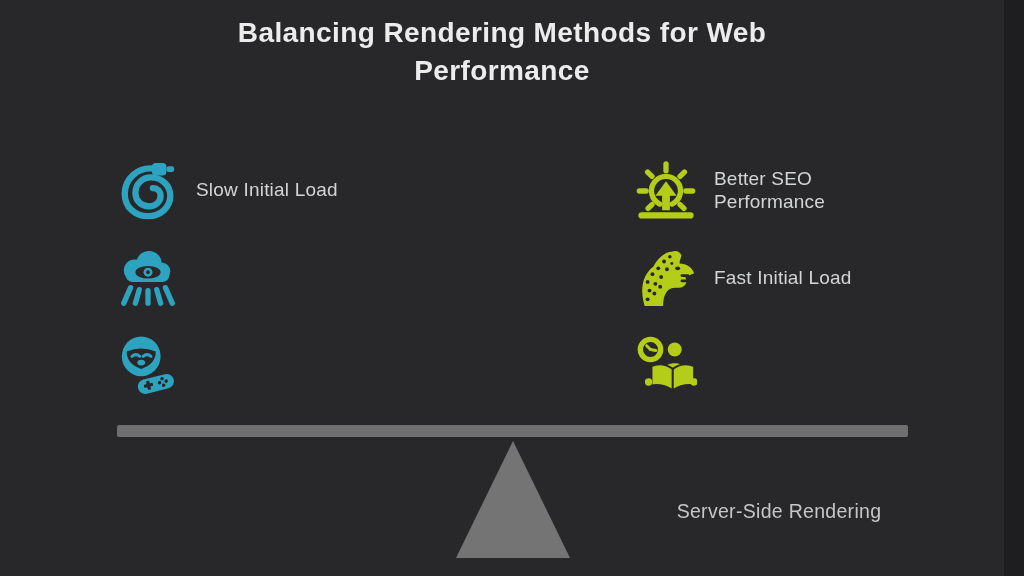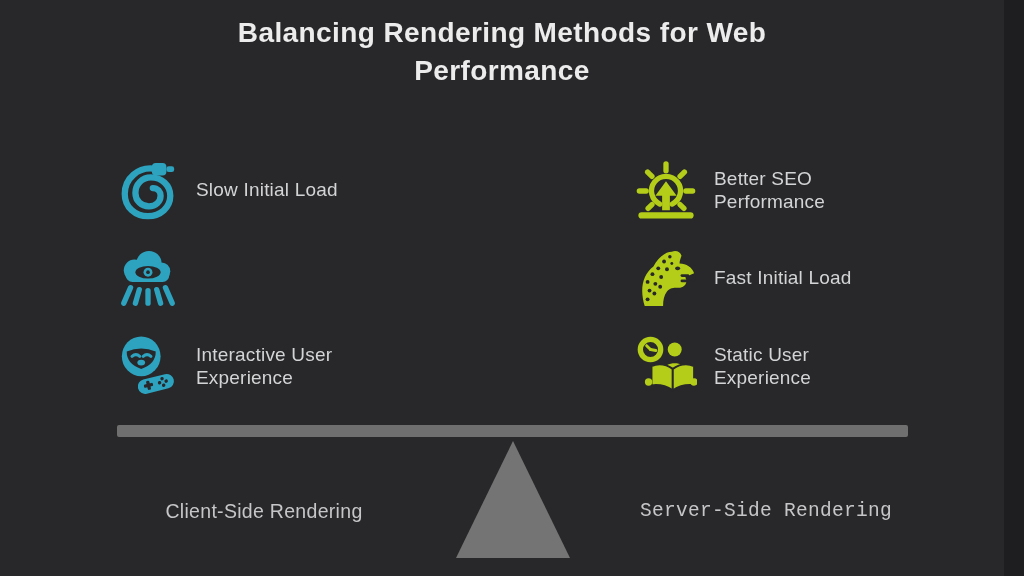--- a/index.html
+++ b/index.html
@@ -34,21 +34,21 @@
     position:absolute;left:456px;top:441px;width:114px;height:117px;
     background:var(--fulcrum,#747474);
     clip-path:polygon(50% 0%,100% 100%,0% 100%);
   }
   .side-label{
     position:absolute;top:500px;width:294px;text-align:center;
     font-size:19.5px;letter-spacing:.3px;
     color:var(--side-label-text,#c6c6c8);
   }
   .side-label.left{left:117px;}
-  .side-label.right{left:619px;font-family:Liberation Mono, monospace;}
+  .side-label.right{left:632px;}
 </style>
 </head>
 <body>
 
 <div class="canvas">
 
   <h1 class="title">Balancing Rendering Methods for Web Performance</h1>
 
   <div class="col left">
 
@@ -94,21 +94,20 @@
             <rect x="21" y="43" width="38" height="15" rx="7.5" fill="currentColor"></rect>
             <rect x="27.5" y="48.4" width="9.5" height="3.4" rx="1.2" fill="var(--background)"></rect>
             <rect x="30.6" y="45.3" width="3.4" height="9.5" rx="1.2" fill="var(--background)"></rect>
             <circle cx="47.5" cy="46.8" r="1.8" fill="var(--background)"></circle>
             <circle cx="44" cy="50.3" r="1.8" fill="var(--background)"></circle>
             <circle cx="51" cy="50.3" r="1.8" fill="var(--background)"></circle>
             <circle cx="47.5" cy="53.8" r="1.8" fill="var(--background)"></circle>
           </g>
         </svg>
       </span>
-      <span class="row-text">Interactive User Experience</span>
     </div>
 
   </div>
 
   <div class="col right">
 
     <div class="row">
       <span class="icon green">
         <svg viewBox="0 0 64 64">
           <path d="M32 12 L32 5" stroke="currentColor" stroke-width="5.5" stroke-linecap="round"></path>
@@ -159,24 +158,22 @@
           <path d="M16 15 L12 11" stroke="currentColor" stroke-width="3" stroke-linecap="round"></path>
           <path d="M16 15 L21.5 16" stroke="currentColor" stroke-width="3" stroke-linecap="round"></path>
           <circle cx="41" cy="15" r="7.2" fill="currentColor"></circle>
           <path d="M28 36 C32 27 50 27 54 36 L54 46 L28 46 Z" fill="currentColor"></path>
           <path d="M39 57 L39 35 C32 30 24 29 17 32 L17 52 C24 51 32 52.5 39 57 Z" fill="currentColor" stroke="var(--background)" stroke-width="2"></path>
           <path d="M39 57 L39 35 C46 30 54 29 61 32 L61 52 C54 51 46 52.5 39 57 Z" fill="currentColor" stroke="var(--background)" stroke-width="2"></path>
           <circle cx="14" cy="48.5" r="3.8" fill="currentColor"></circle>
           <circle cx="61" cy="48.5" r="3.8" fill="currentColor"></circle>
         </svg>
       </span>
-      <span class="row-text">Static User Experience</span>
     </div>
 
   </div>
 
   <div class="beam"></div>
   <div class="fulcrum"></div>
 
-  <div class="side-label left">Client-Side Rendering</div>
   <div class="side-label right">Server-Side Rendering</div>
 
 </div>
 
 </body></html>

